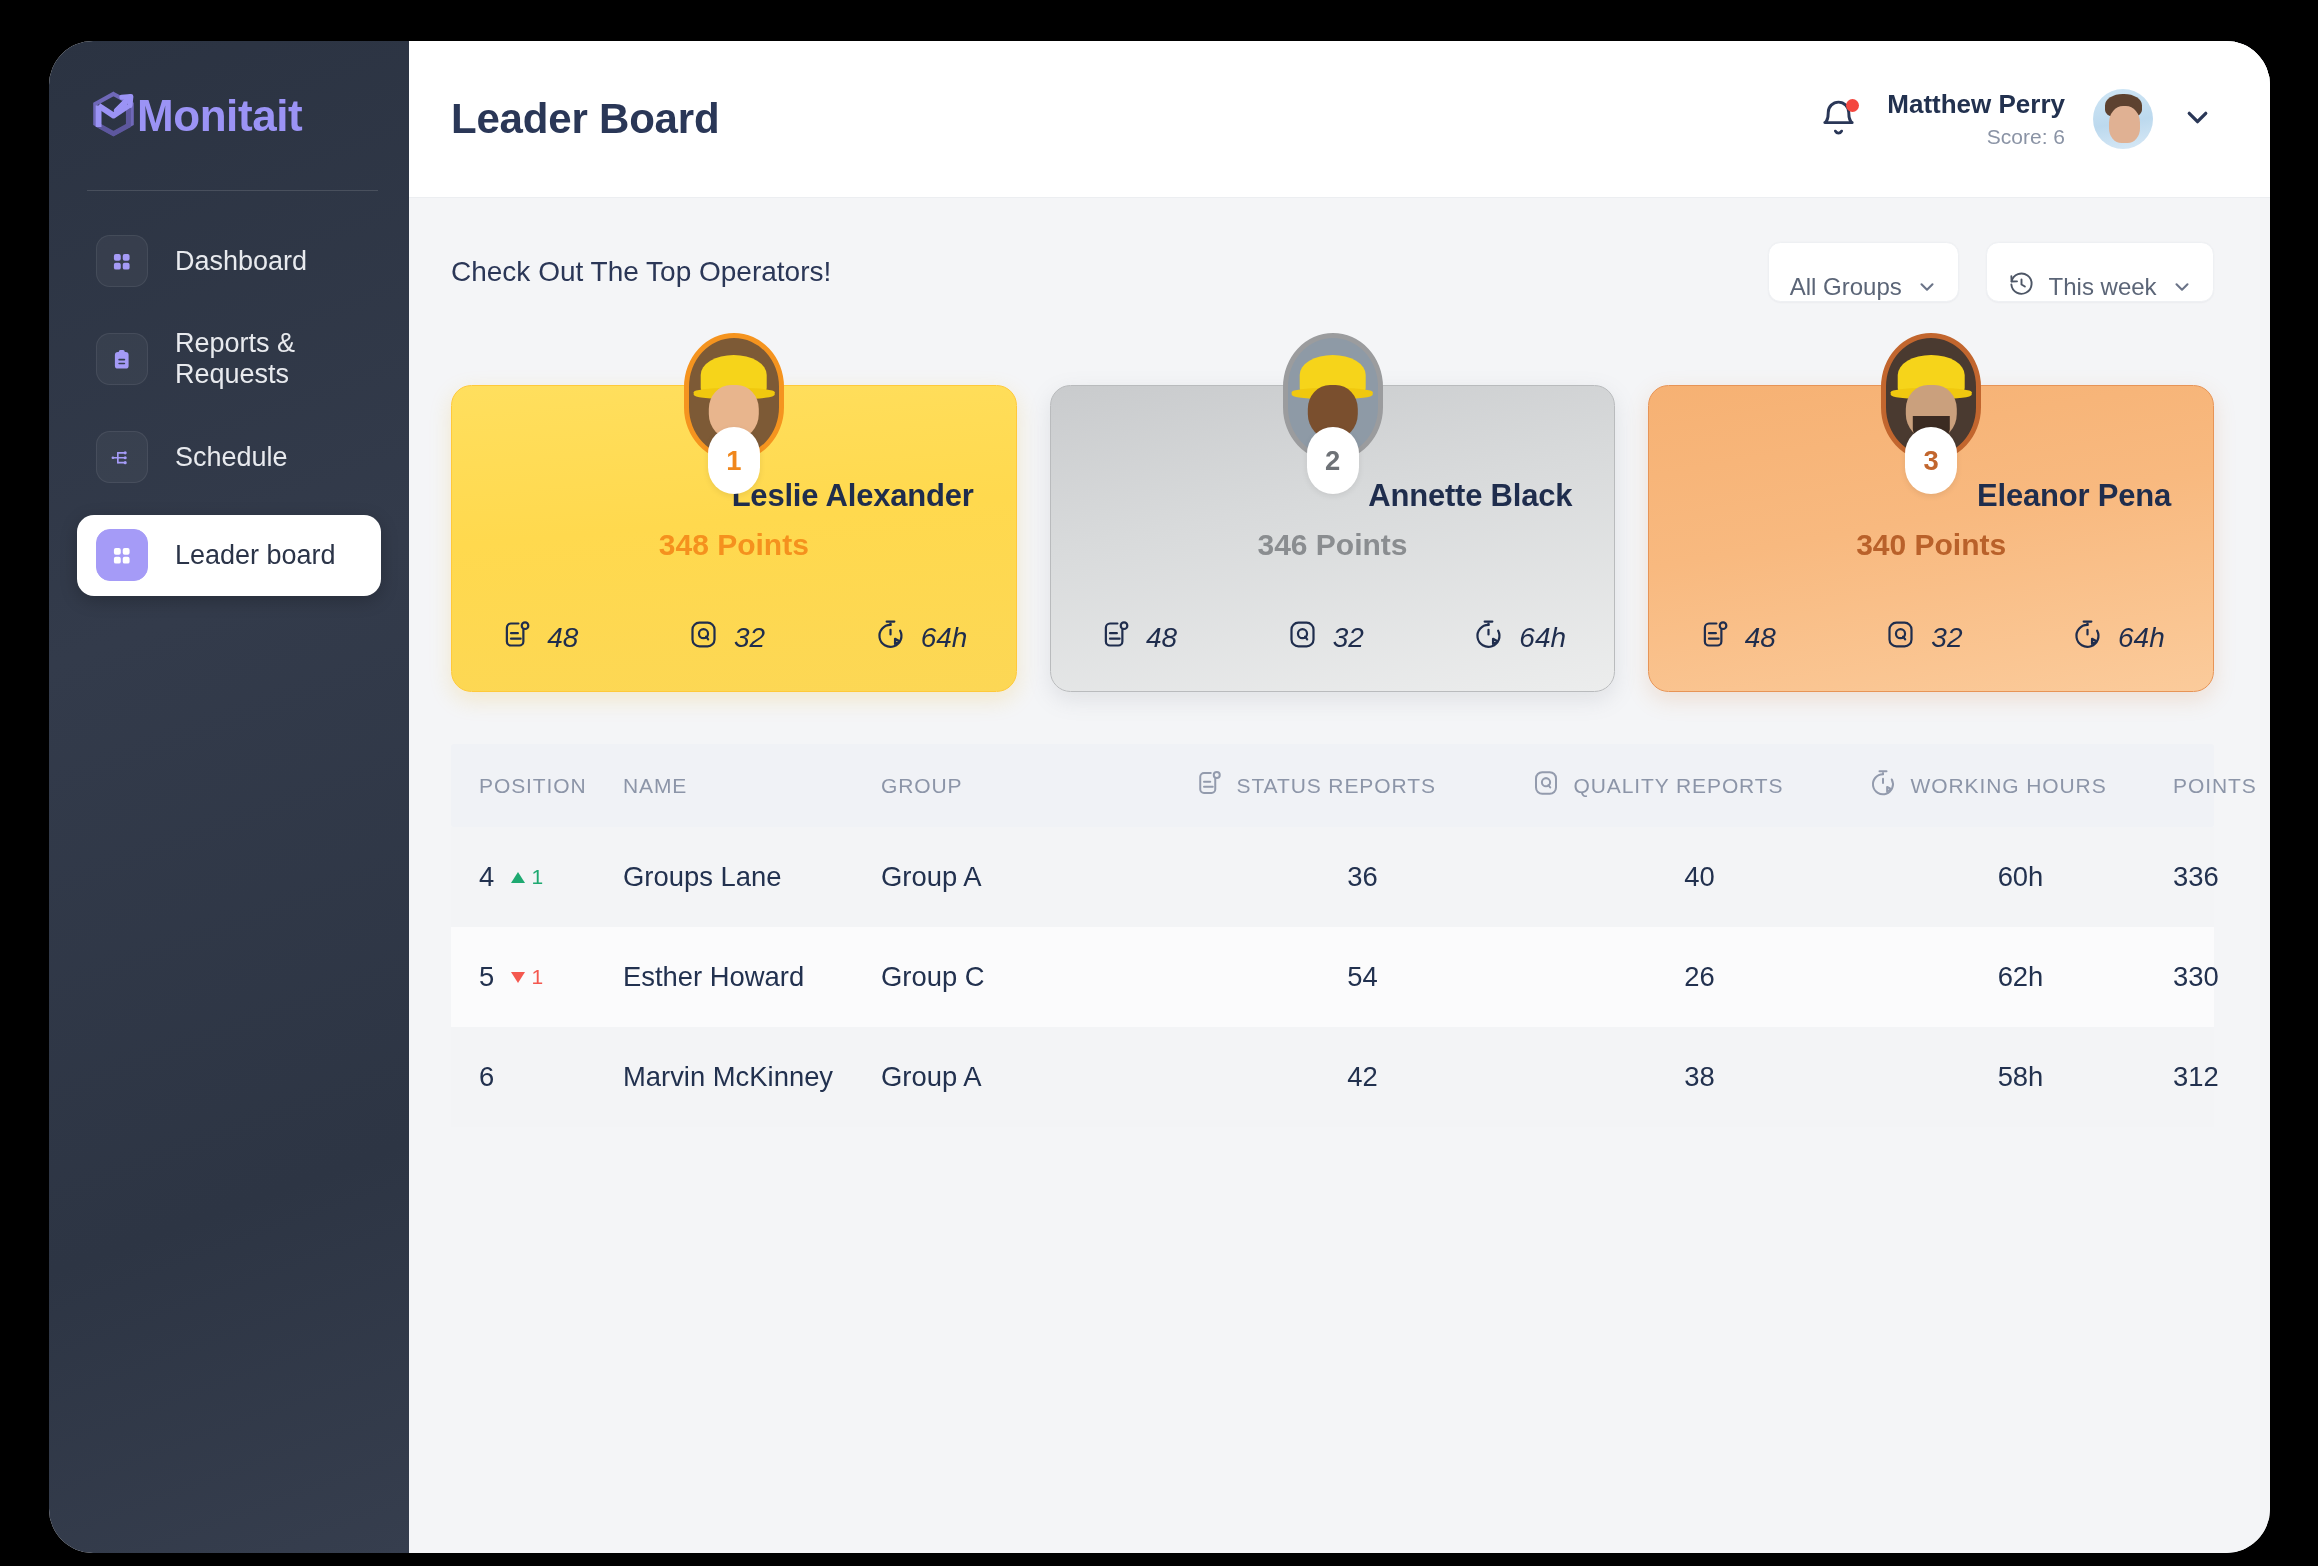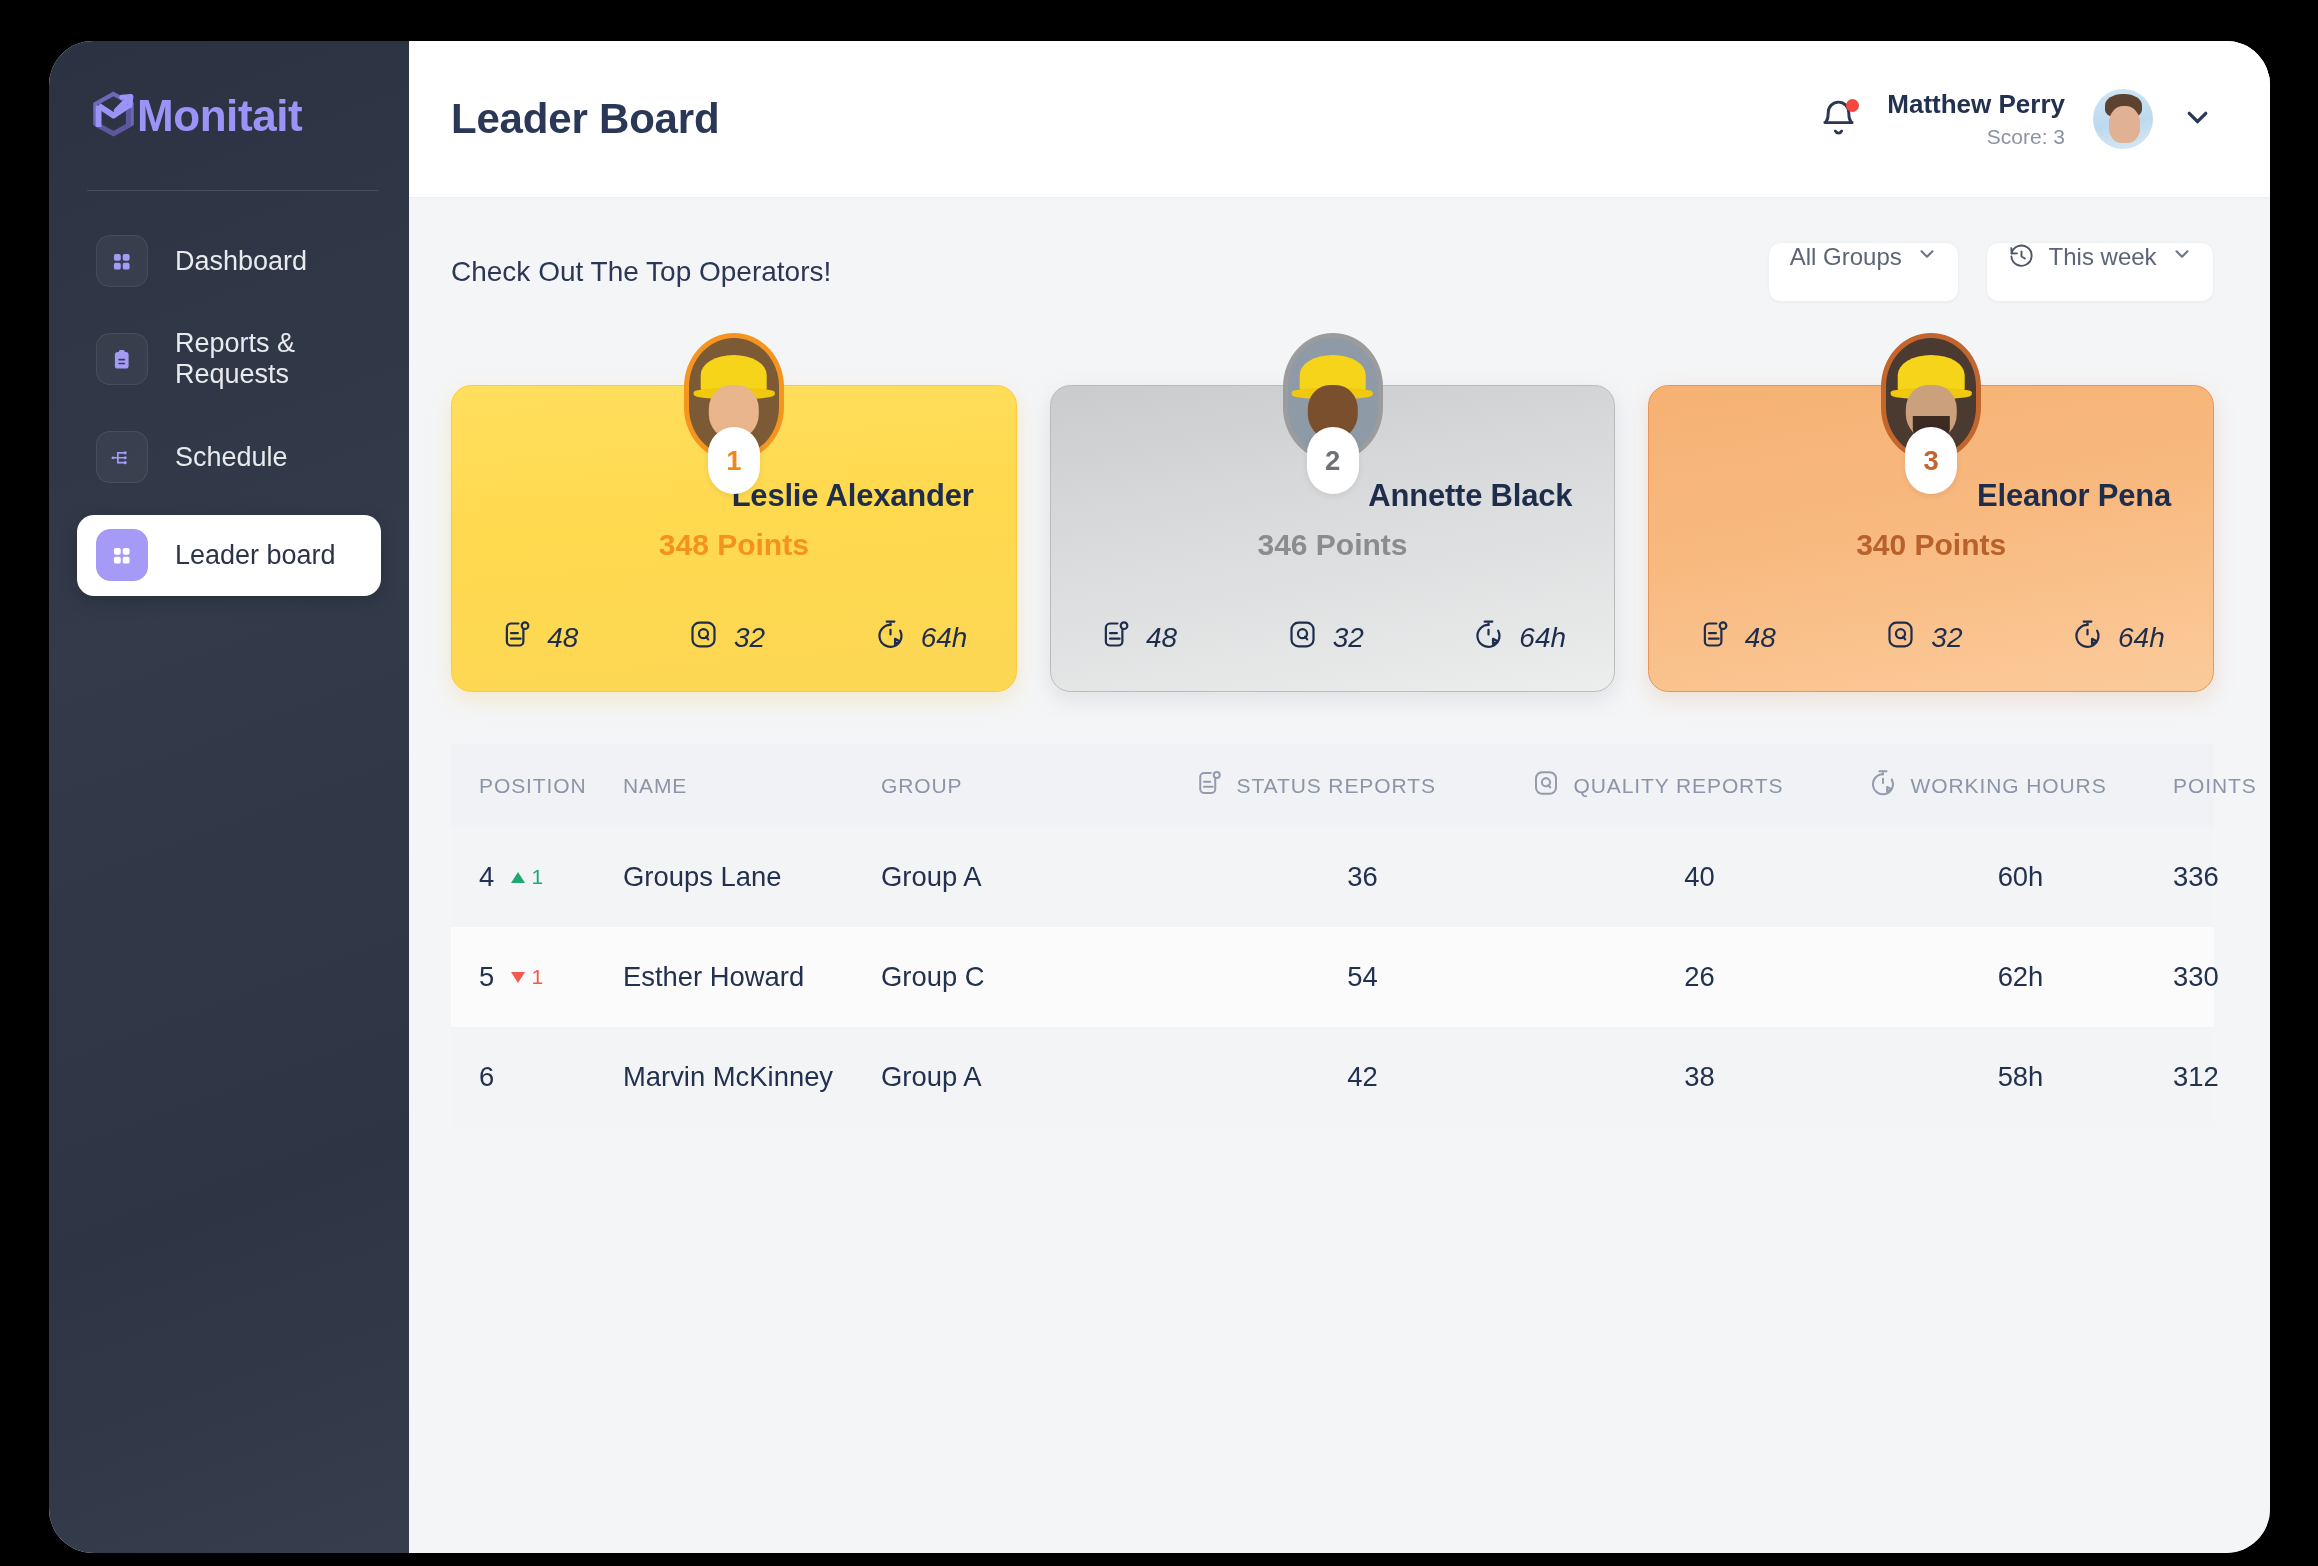--- a/index.html
+++ b/index.html
@@ -148,21 +148,21 @@
     align-items: center;
     margin-bottom: 41px;
   }
   .sub-title { font-size: 28px; color: #2b3757; font-weight: 400; }
   .filters { margin-left: auto; display: flex; gap: 27px; }
   .filter {
     height: 60px;
     background: #ffffff;
     border: 0.8px solid #eef0f3;
     border-radius: 12.5px;
-    display: flex; align-items: flex-start;
+    display: flex; align-items: flex-end;
     padding: 0 20.4px;
     gap: 14px;
     cursor: pointer;
     box-shadow: 0 0.8px 1.6px rgba(20,30,60,0.04);
   }
   .filter-label { font-size: 24px; color: #5b6577; }
 
   
   .podium {
     display: flex;
@@ -400,21 +400,21 @@
       <div class="topbar-right">
         <span class="bell-wrap">
           <svg viewBox="0 0 24 24" width="41" height="41" fill="none" stroke="#2a3757" stroke-width="1.7" stroke-linecap="round" stroke-linejoin="round">
             <path d="M18 9a6 6 0 1 0-12 0c0 5-2 6-2 6h16s-2-1-2-6"></path>
             <path d="M10.2 20a2 2 0 0 0 3.6 0"></path>
           </svg>
           <span class="bell-dot"></span>
         </span>
         <div class="user-block">
           <div class="user-name">Matthew Perry</div>
-          <div class="user-score">Score: 3</div>
+          <div class="user-score">Score: 6</div>
         </div>
         <span class="avatar">
           <span class="hair"></span>
           <span class="face"></span>
         </span>
         <span class="chev">
           <svg viewBox="0 0 24 24" width="33" height="33" fill="none" stroke="#2a3757" stroke-width="2.4" stroke-linecap="round" stroke-linejoin="round">
             <path d="M6 9 L12 15 L18 9"></path>
           </svg>
         </span>

